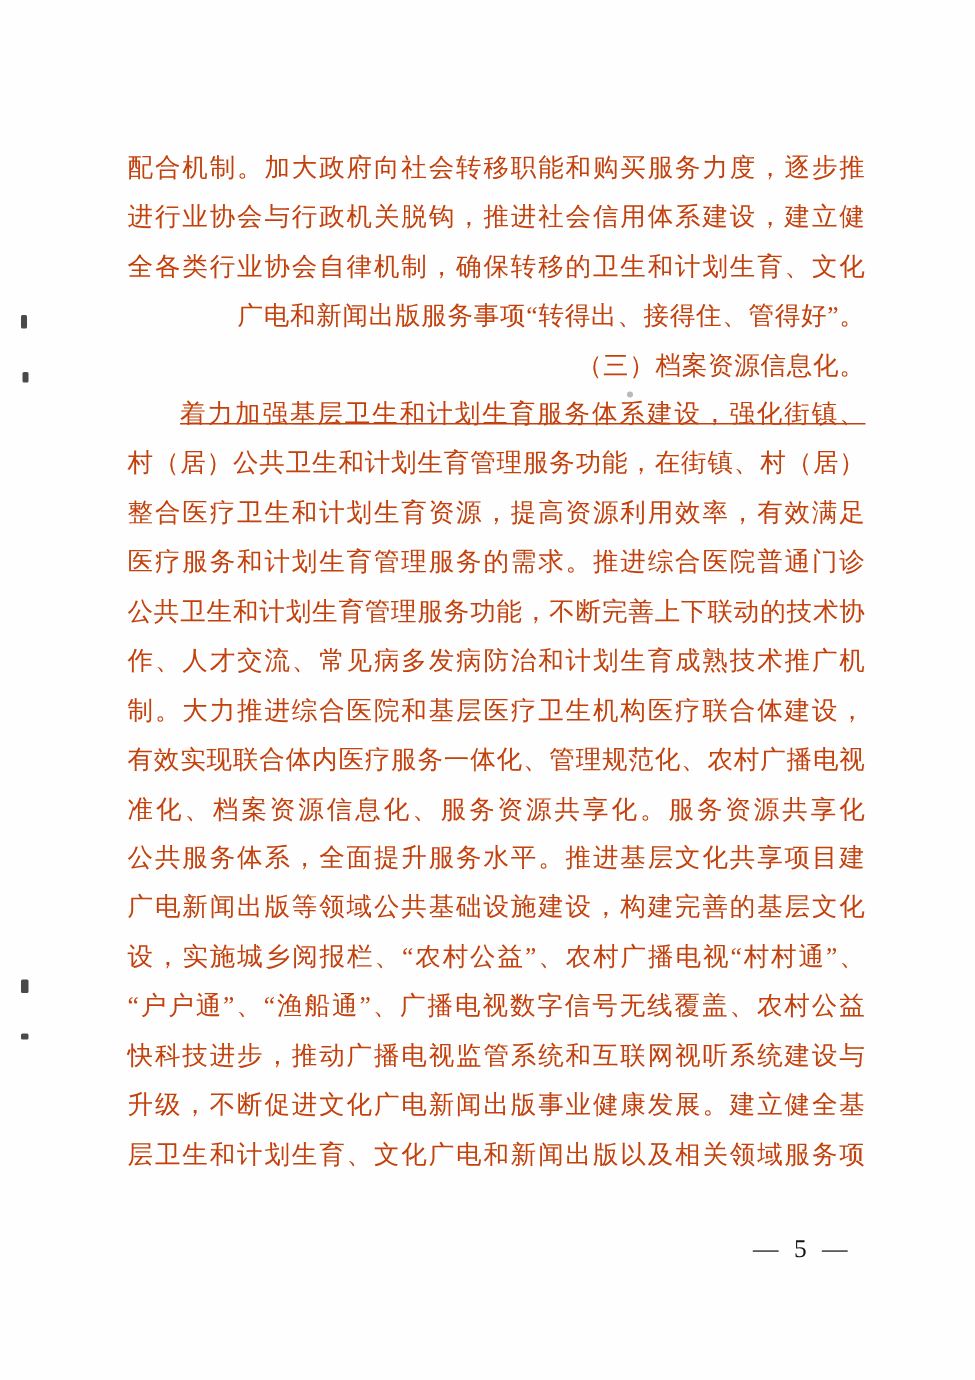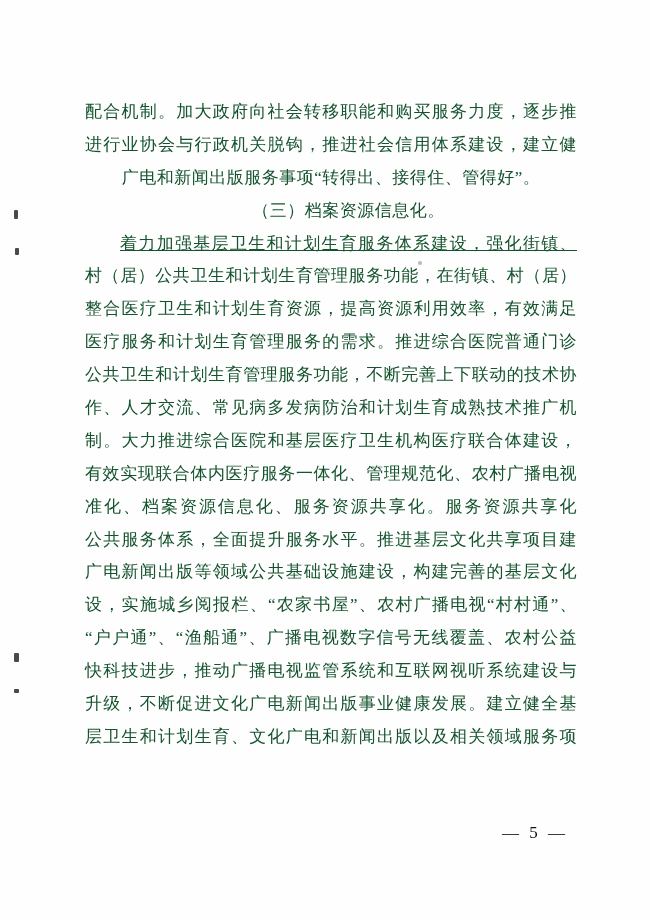--- a/index.html
+++ b/index.html
@@ -13,29 +13,29 @@
     height: 920px;
     background: #fefefe;
     overflow: hidden;
     font-family: "Liberation Serif", "DejaVu Serif", serif;
   }
   .text-block {
     position: absolute;
     left: 85px;
     top: 96px;
     width: 492px;
-    color: #14532d;
+    color: #c2410c;
     font-size: 17px;
     line-height: 32.9px;
     letter-spacing: 0.5px;
   }
   .line {
     height: 32.9px;
     white-space: nowrap;
-    text-align: center;
+    text-align: right;
   }
   .line.justify {
     white-space: normal;
     text-align: justify;
     text-align-last: justify;
   }
   .line.indent {
     padding-left: 35px;
   }
   .line.justify.indent {
@@ -65,34 +65,35 @@
 </style>
 </head>
 <body>
 
 <div class="page">
 
   <div class="text-block">
 
   <div class="line justify">配合机制。加大政府向社会转移职能和购买服务力度，逐步推</div>
       <div class="line justify">进行业协会与行政机关脱钩，推进社会信用体系建设，建立健</div>
+      <div class="line justify">全各类行业协会自律机制，确保转移的卫生和计划生育、文化</div>
       <div class="line">广电和新闻出版服务事项“转得出、接得住、管得好”。</div>
       <div class="line indent">（三）档案资源信息化。</div>
       <div class="line justify indent">着力加强基层卫生和计划生育服务体系建设，强化街镇、</div>
       <div class="line justify">村（居）公共卫生和计划生育管理服务功能，在街镇、村（居）</div>
       <div class="line justify">整合医疗卫生和计划生育资源，提高资源利用效率，有效满足</div>
       <div class="line justify">医疗服务和计划生育管理服务的需求。推进综合医院普通门诊</div>
       <div class="line justify">公共卫生和计划生育管理服务功能，不断完善上下联动的技术协</div>
       <div class="line justify">作、人才交流、常见病多发病防治和计划生育成熟技术推广机</div>
       <div class="line justify">制。大力推进综合医院和基层医疗卫生机构医疗联合体建设，</div>
       <div class="line justify">有效实现联合体内医疗服务一体化、管理规范化、农村广播电视</div>
       <div class="line justify">准化、档案资源信息化、服务资源共享化。服务资源共享化</div>
       <div class="line justify">公共服务体系，全面提升服务水平。推进基层文化共享项目建</div>
       <div class="line justify">广电新闻出版等领域公共基础设施建设，构建完善的基层文化</div>
-      <div class="line justify">设，实施城乡阅报栏、“农家书屋”、农村广播电视“村村通”、</div>
+      <div class="line justify">设，实施城乡阅报栏、“农村公益”、农村广播电视“村村通”、</div>
       <div class="line justify">“户户通”、“渔船通”、广播电视数字信号无线覆盖、农村公益</div>
       <div class="line justify">快科技进步，推动广播电视监管系统和互联网视听系统建设与</div>
       <div class="line justify">升级，不断促进文化广电新闻出版事业健康发展。建立健全基</div>
       <div class="line justify">层卫生和计划生育、文化广电和新闻出版以及相关领域服务项</div>
     </div>
 
   <div class="page-number">— 5 —</div>
 
   <div class="speck s1"></div>
   <div class="speck s2"></div>

